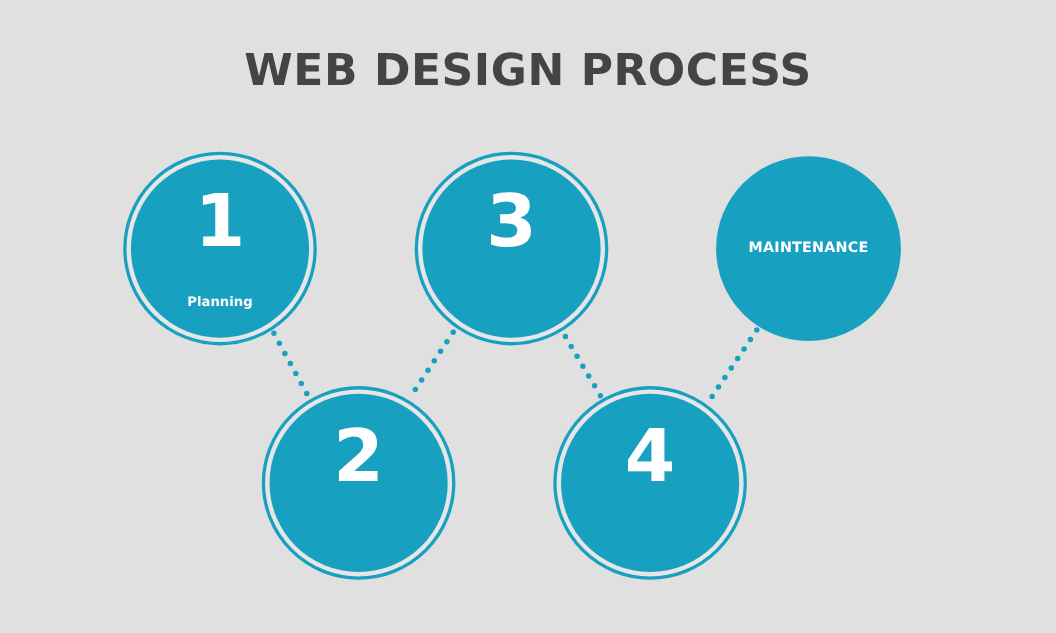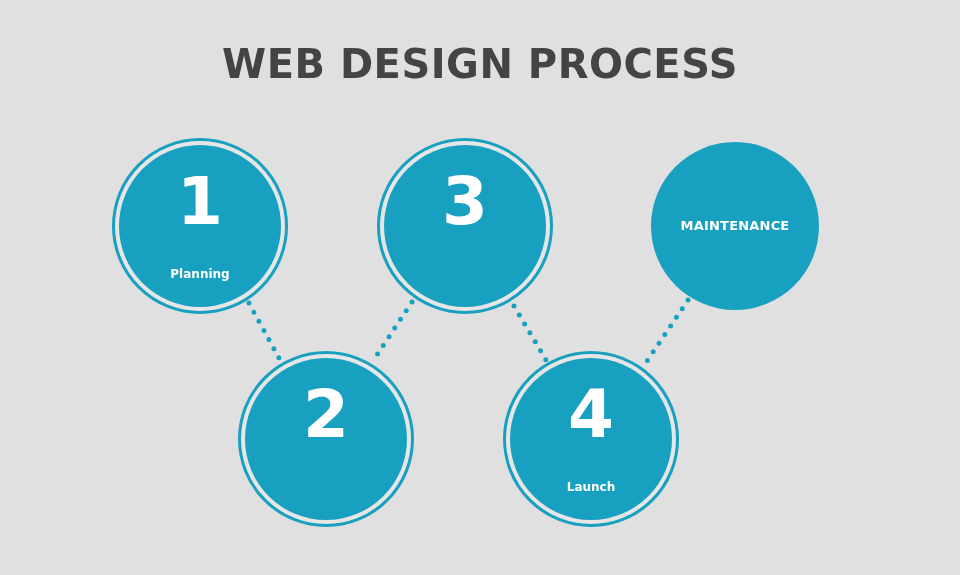--- a/index.html
+++ b/index.html
@@ -123,19 +123,18 @@
 
 <div class="step" style="left:377px; top:138px;">
   <div class="inner">
     <div class="num">3</div>
   </div>
 </div>
 
 <div class="step" style="left:503px; top:351px;">
   <div class="inner">
     <div class="num">4</div>
-    <div class="label">Launch</div>
   </div>
 </div>
 
 <div class="final">
   <div class="label">MAINTENANCE</div>
 </div>
 
 </body></html>

